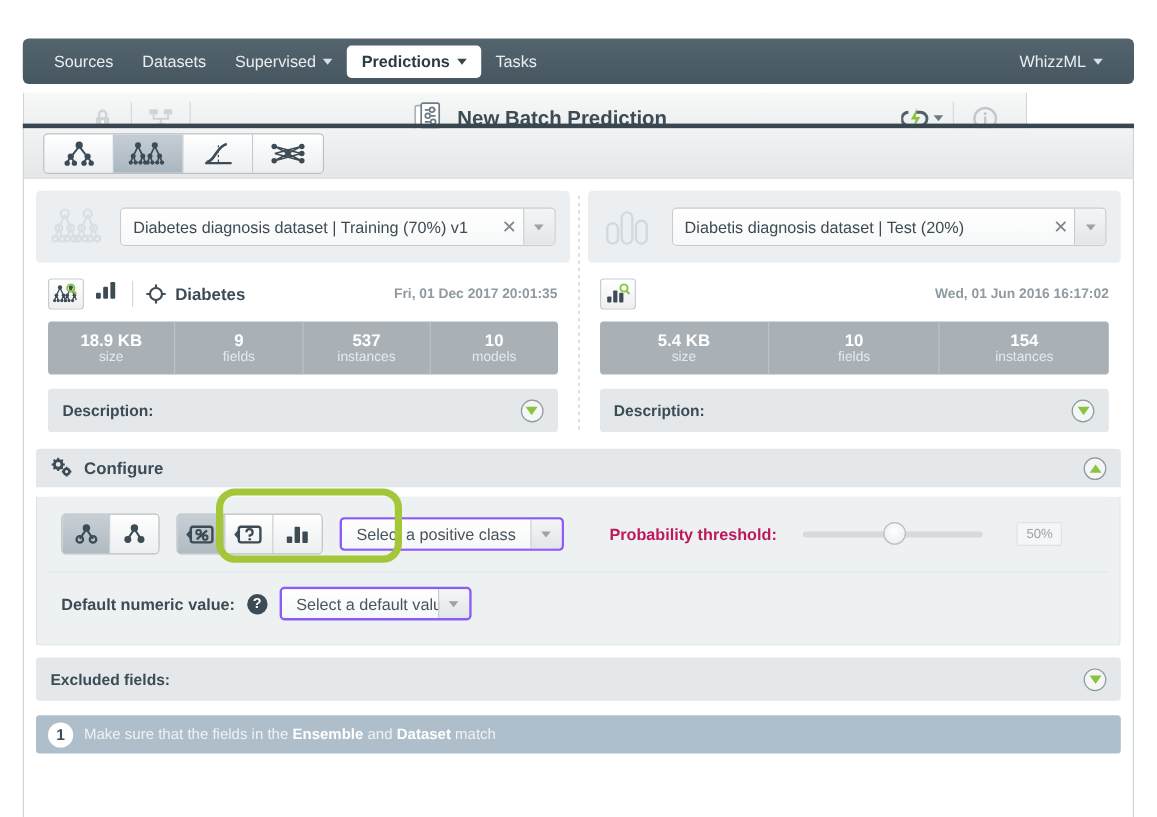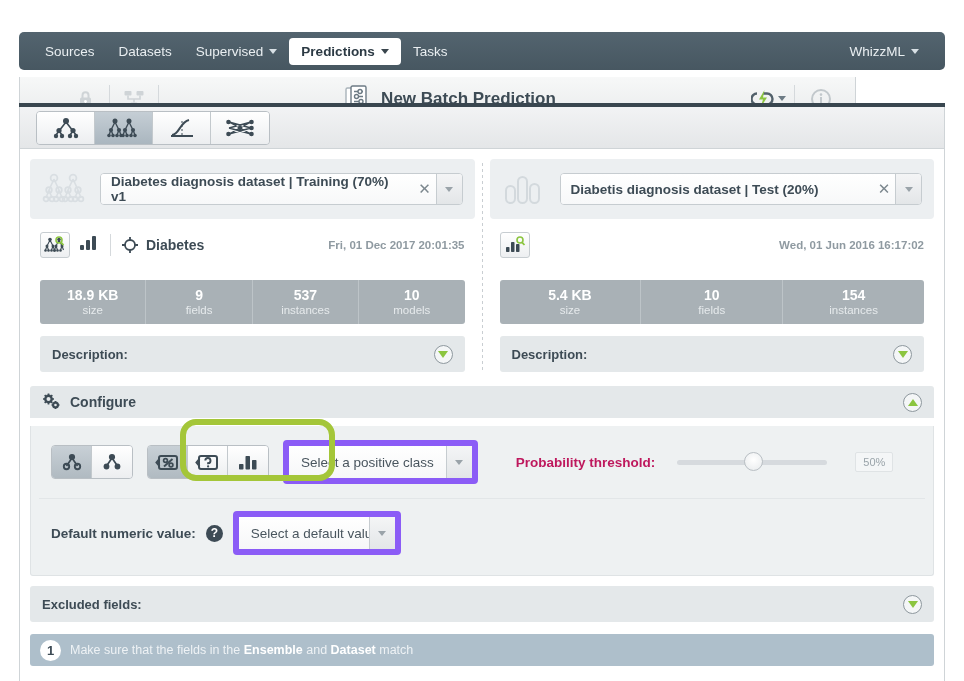--- a/index.html
+++ b/index.html
@@ -86,21 +86,21 @@
   .sel-panel {
     background: #eceff1; border-radius: 4px; padding: 10px 12px;
     display: flex; align-items: center; gap: 10px; height: 60px;
   }
   .sel-input-wrap {
     flex: 1; display: flex; height: 32px; border: 1px solid #c6ccd0; border-radius: 4px;
     background: #fff; overflow: hidden;
   }
   .sel-text {
     flex: 1; display: flex; align-items: center; padding: 0 10px;
-    font-size: 13.5px; font-weight: bold; color: #3d4b55;
+    font-size: 13.5px; font-weight: normal; color: #3d4b55;
     background: linear-gradient(to bottom,#ffffff 0%, #f7f8f9 100%);
   }
   .sel-clear {
     width: 22px; display: flex; align-items: center; justify-content: center;
     color: #7c878e; font-size: 15px; cursor: pointer;
     background: linear-gradient(to bottom,#ffffff 0%, #f7f8f9 100%);
   }
   .sel-caret {
     width: 26px; border-left: 1px solid #c6ccd0;
     background: linear-gradient(to bottom,#f4f5f6 0%, #e3e6e8 100%);
@@ -117,21 +117,21 @@
   .mini-btn {
     width: 30px; height: 26px; border: 1px solid #c7cdd1; border-radius: 3px;
     background: linear-gradient(to bottom,#ffffff 0%,#edeff1 100%);
     display: flex; align-items: center; justify-content: center;
   }
   .info-sep { width: 1px; height: 22px; background: #d5d9dc; margin: 0 2px; }
   .info-name { font-size: 14px; font-weight: bold; color: #3d4b55; display:flex; align-items:center; gap:7px;}
   .info-date { margin-left: auto; font-size: 11.5px; font-weight: bold; color: #8f9aa1; }
 
   .stats {
-    display: flex; background: #a9b1b6; border-radius: 3px; margin: 12px 10px;
+    display: flex; background: #a9b1b6; border-radius: 3px; margin: 0 10px;
     height: 44px; overflow: hidden;
   }
   .stat {
     flex: 1; display: flex; flex-direction: column; align-items: center; justify-content: center;
     border-right: 1px solid #bdc4c8; color: #fff;
   }
   .stat:last-child { border-right: none; }
   .stat-v { font-size: 14px; font-weight: bold; line-height: 15px; }
   .stat-l { font-size: 11.5px; color: #e6eaec; line-height: 14px; }
 
@@ -174,21 +174,21 @@
   }
   .gbtn:last-child { border-right: none; }
   .gbtn.selected { background: linear-gradient(to bottom,#c8d0d6 0%, #b0bac1 100%); }
 
   .highlight-ring {
     position: absolute; left: 141px; top: -7px; width: 155px; height: 62px;
     border: 6px solid #a4c639; border-radius: 16px; pointer-events: none;
   }
 
   .select-box {
-    display: flex; height: 44px; border: 6px solid #8b5cf6; border-radius: 4px; overflow: hidden;
+    display: flex; height: 28px; border: 2px solid #8b5cf6; border-radius: 4px; overflow: hidden;
     background: #fff;
     justify-content: space-between;
   }
   .select-label {
     padding: 0 12px; display: flex; align-items: center; font-size: 13.5px; color: #49555e;
     background: linear-gradient(to bottom,#ffffff 0%, #f6f7f8 100%); white-space: nowrap;
   }
   .select-caret {
     width: 26px; border-left: 1px solid #c6ccd0;
     background: linear-gradient(to bottom,#f4f5f6 0%, #e3e6e8 100%);

